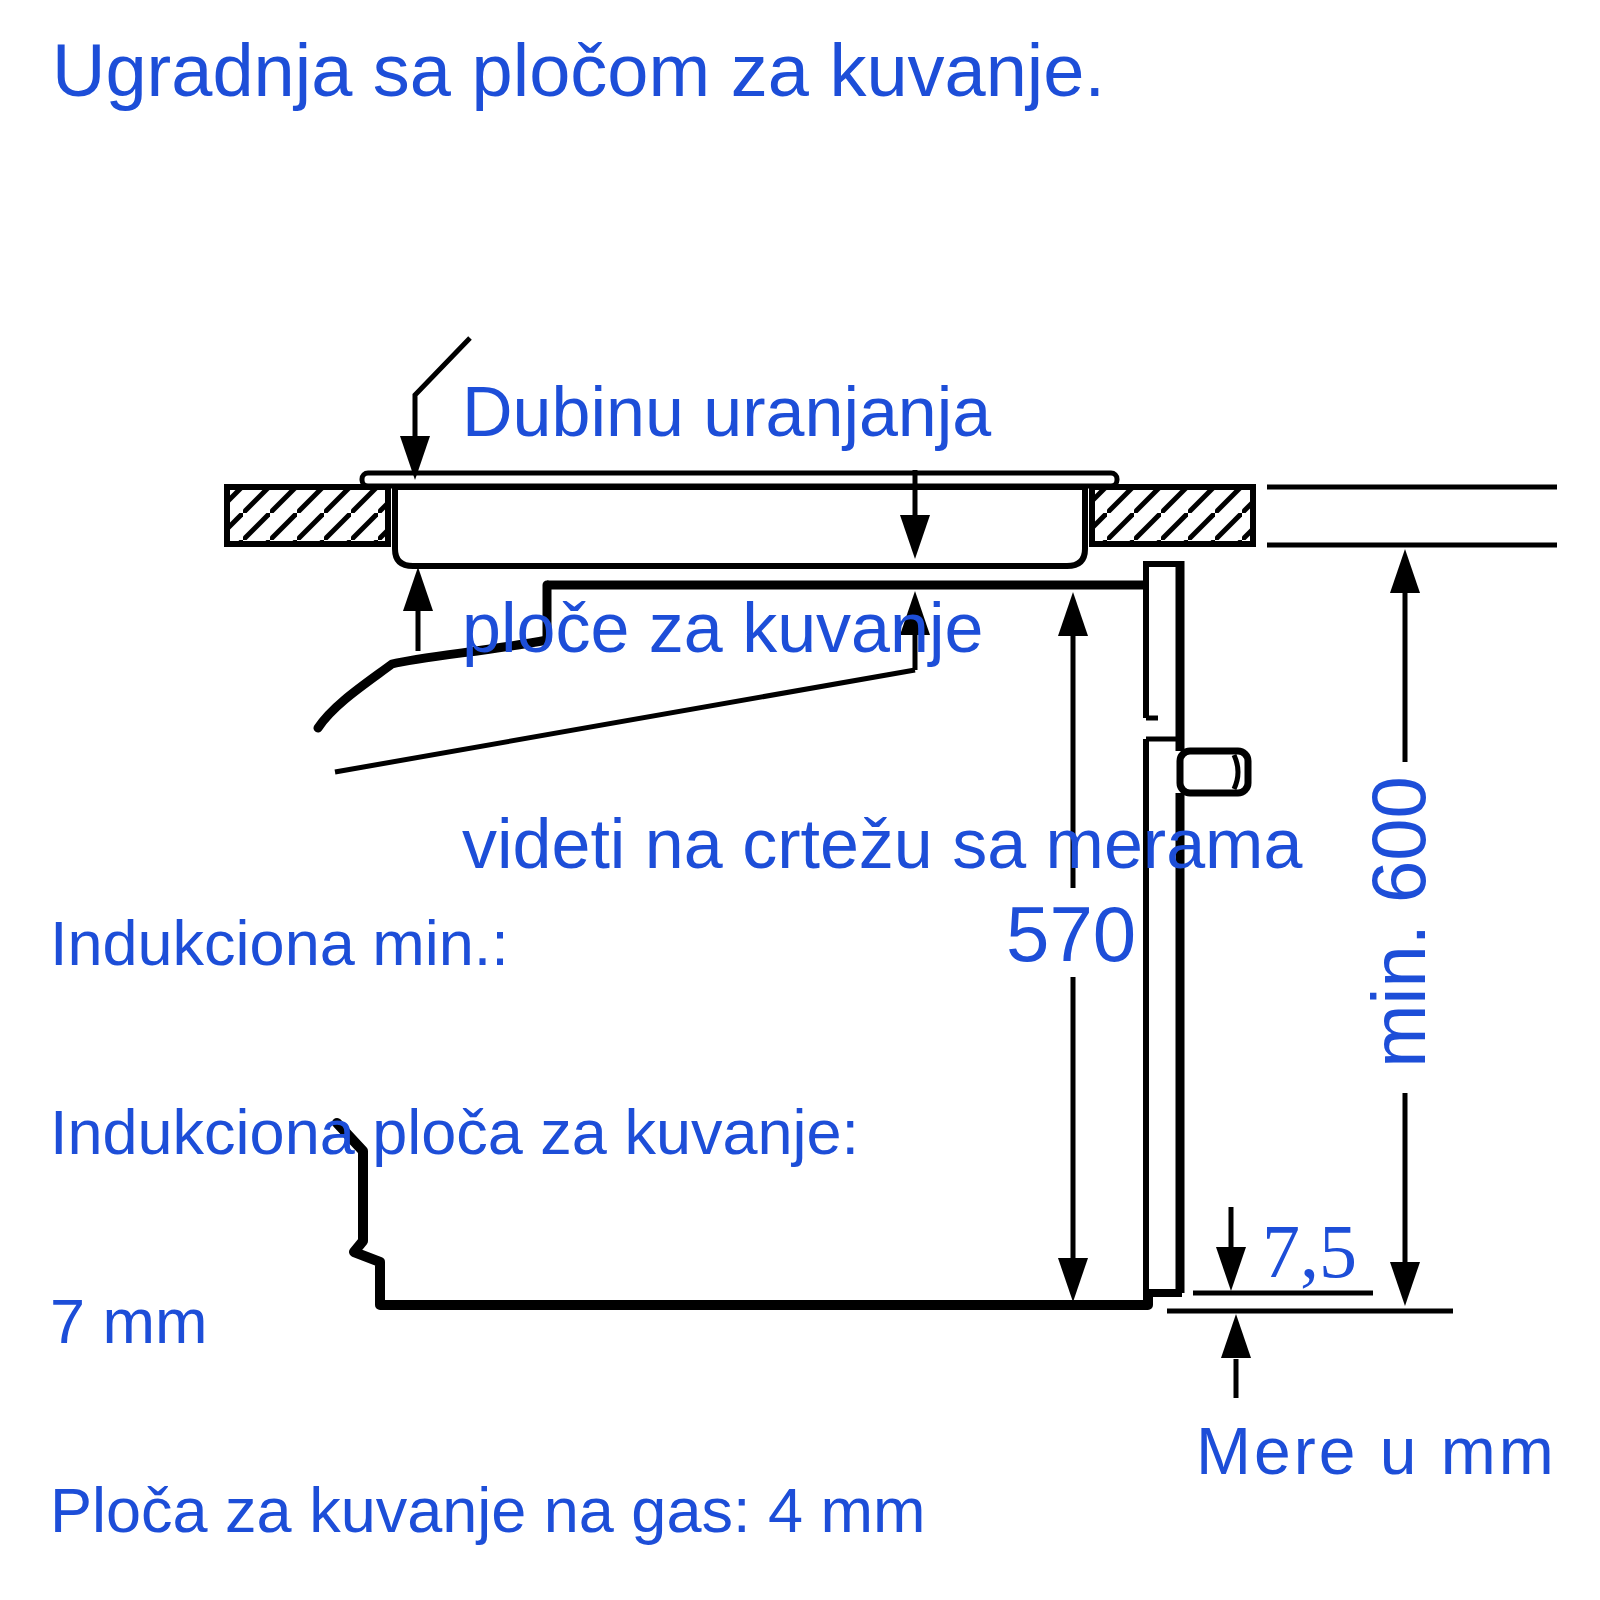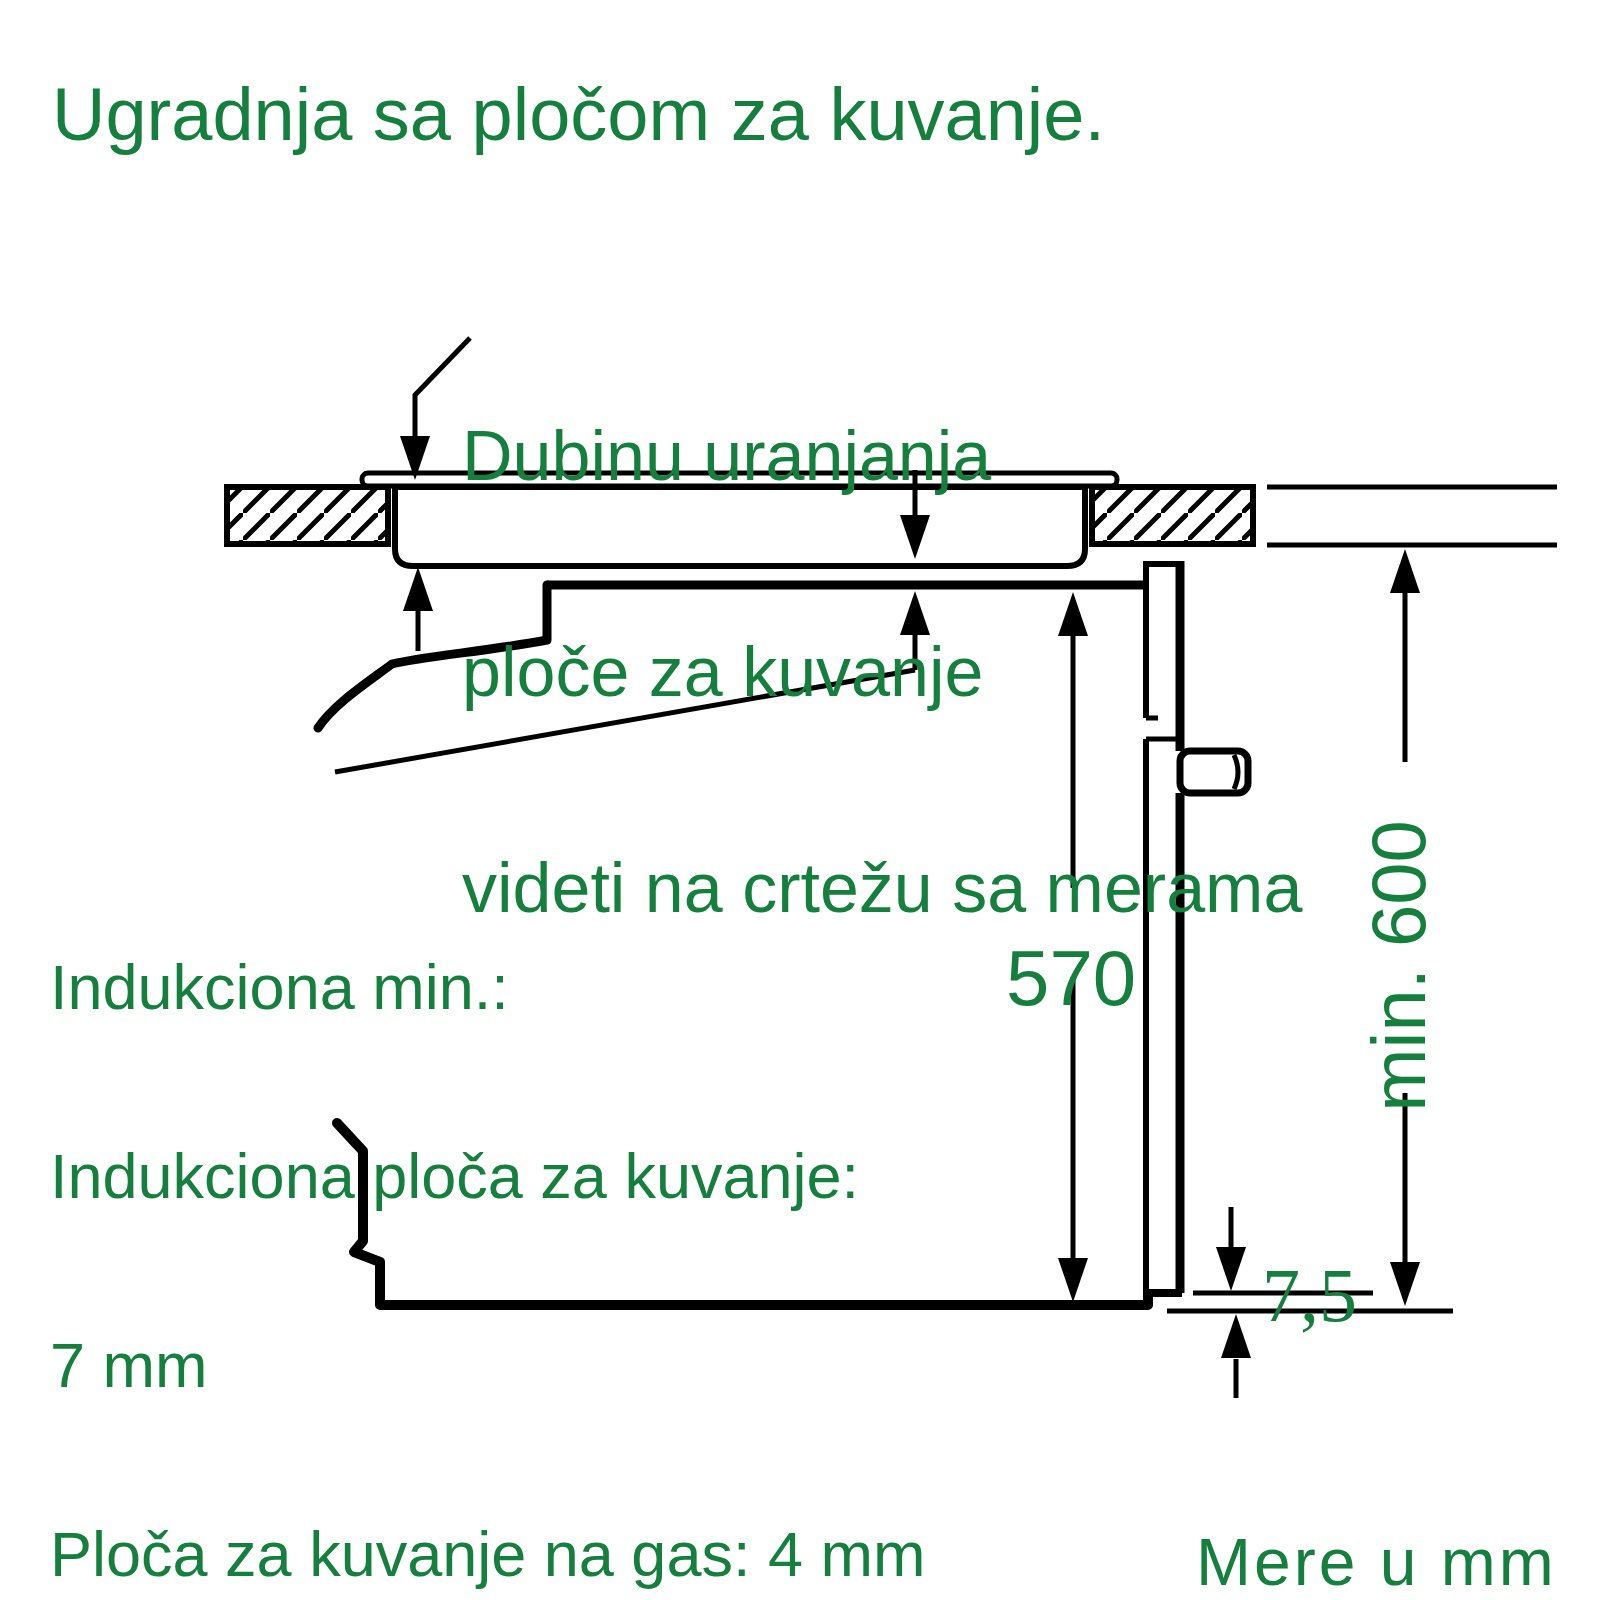--- a/index.html
+++ b/index.html
@@ -1,35 +1,35 @@
 <!DOCTYPE html>
 <html><head>
 <meta charset="utf-8">
 <style>
   html,body{margin:0;padding:0;background:#ffffff;}
   #stage{
     position:relative;width:1600px;height:1600px;background:#ffffff;
     font-family:"Liberation Sans", sans-serif;color:#000;overflow:hidden;
   }
-  .txt{position:absolute;white-space:pre;color:#15803d;margin-top:44px;}
+  .txt{position:absolute;white-space:pre;color:#1d4ed8;}
   .title{left:52px;top:30px;font-size:74px;line-height:1.1;}
   .callout{left:462px;top:232px;font-size:70px;line-height:72px;}
   .note{left:50px;top:786px;font-size:63px;line-height:63px;}
   .dim{font-size:78px;line-height:1;}
   .dim-570{left:1006px;top:895px;text-align:right;}
   .dim-75{left:1262px;top:1213px;font-size:76px;font-family:Liberation Serif, serif;}
   .dim-600{
     left:1399px;top:922px;width:0;height:0;display:flex;
     align-items:center;justify-content:center;overflow:visible;
   }
   .dim-600 span{
     display:block;transform:rotate(-90deg);transform-origin:center;
     font-size:76px;line-height:1;white-space:pre;
   }
-  .units{left:1196px;top:1480px;font-size:66px;letter-spacing:3px;}
+  .units{left:1196px;top:1413px;font-size:66px;letter-spacing:3px;}
   svg{position:absolute;left:0;top:0;}
 </style>
 </head>
 <body>
 
 <div id="stage">
 
   <svg width="1600" height="1600" viewBox="0 0 1600 1600">
     <defs>
       <pattern id="hatch" width="27" height="27" patternUnits="userSpaceOnUse">

